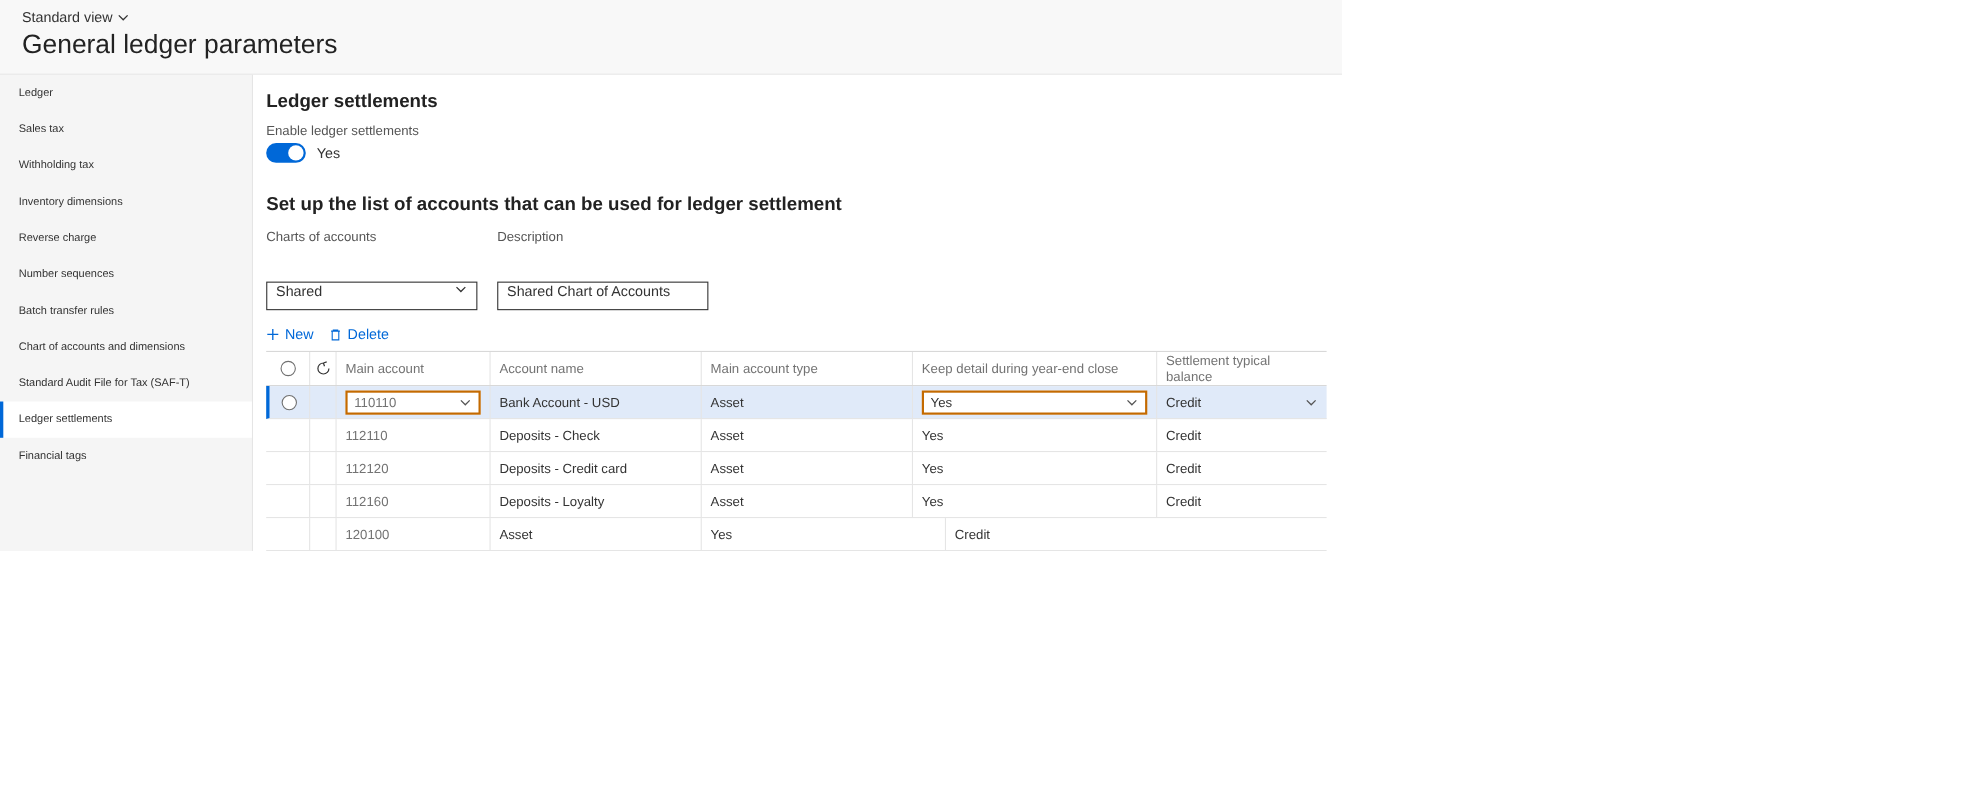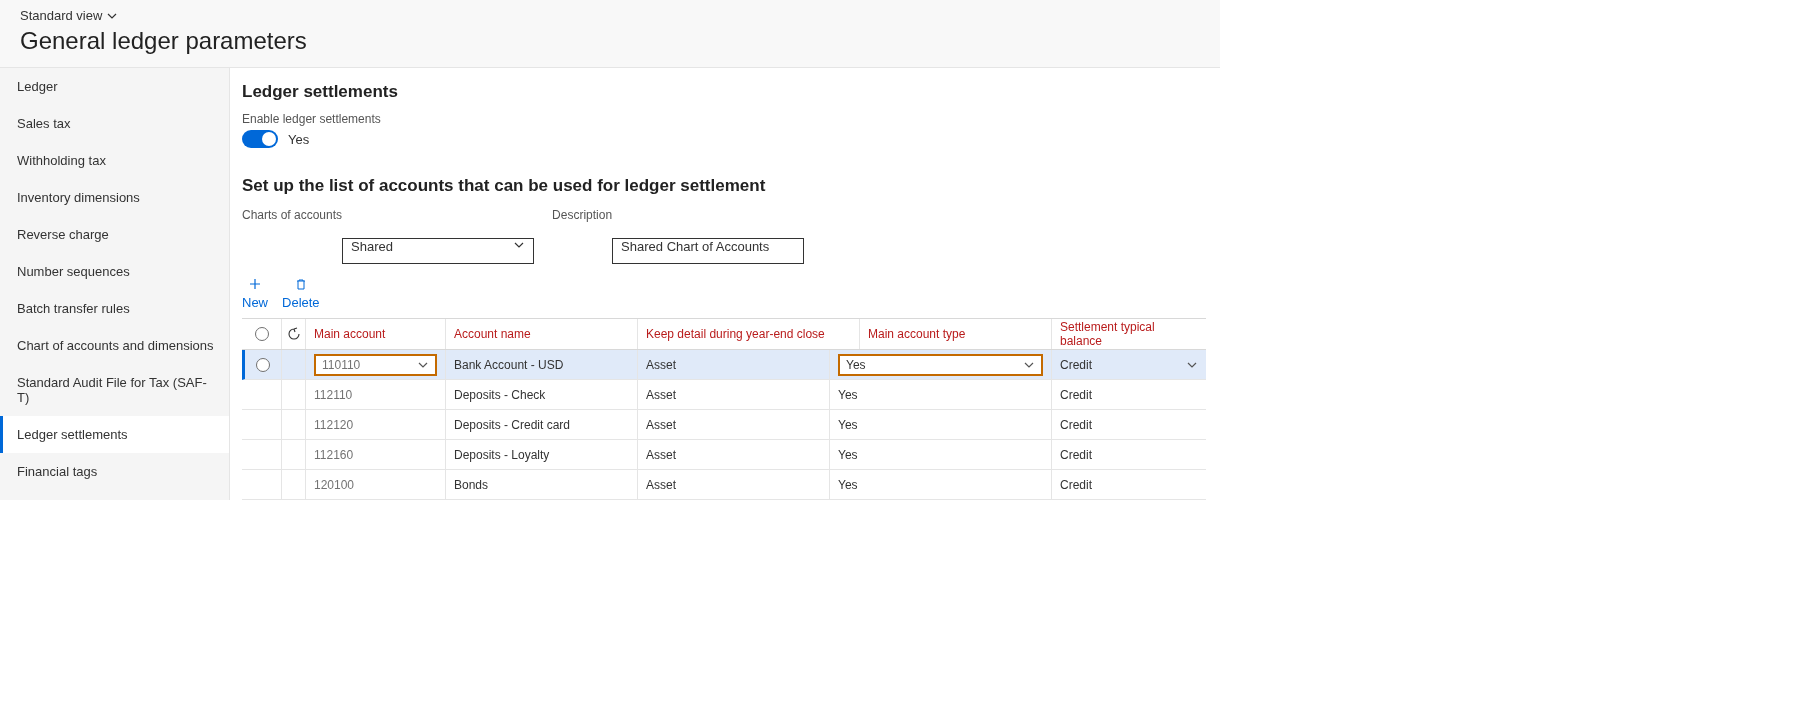--- a/index.html
+++ b/index.html
@@ -3,43 +3,43 @@
 <meta charset="utf-8">
 <style>
 * { box-sizing: border-box; margin: 0; padding: 0; font-family: "Segoe UI", Arial, sans-serif; }
 body { background: #fff; color: #333; font-size: 13px; width: 1795px; }
 .page { width: 1220px; }
 .header { background: #f8f8f8; padding: 8px 20px 12px 20px; border-bottom: 1px solid #e5e5e5; }
 .view-switch { font-size: 13px; color: #333; display: inline-flex; align-items: center; gap: 4px; cursor: pointer; }
 .page-title { font-size: 24px; font-weight: 400; margin-top: 4px; color: #222; }
 .body { display: flex; }
 .sidebar { width: 246px; background: #f5f5f5; border-right: 1px solid #e5e5e5; }
-.sidebar-item { padding: 11px 14px; font-size: 13px; color: #333; cursor: pointer; border-left: 3px solid transparent; }
+.sidebar-item { padding: 11px 14px; font-size: 10px; color: #333; cursor: pointer; border-left: 3px solid transparent; }
 .sidebar-item.active { background: #fff; border-left: 3px solid #0068d8; }
 .main { flex: 1; padding: 14px 14px 0 12px; background: #fff; }
 .section-title { font-size: 17px; font-weight: 600; color: #222; margin-bottom: 10px; }
 .field-label { font-size: 12px; color: #555; margin-bottom: 4px; }
 .toggle-row { display: flex; align-items: center; gap: 10px; margin-bottom: 28px; }
 .toggle { width: 36px; height: 18px; background: #0068d8; border-radius: 9px; position: relative; cursor: pointer; }
 .toggle .knob { position: absolute; right: 2px; top: 2px; width: 14px; height: 14px; background: #fff; border-radius: 50%; }
 .toggle-label { font-size: 13px; }
 .sub-title { font-size: 17px; font-weight: 600; color: #222; margin-bottom: 12px; }
 .form-row { display: flex; gap: 18px; margin-bottom: 14px; }
-.field { display: flex; flex-direction: row; }
+.field { display: flex; flex-direction: column; }
 .select-box, .text-box { height: 26px; border: 1px solid #333; padding: 0 8px; font-size: 13px; display: flex; justify-content: space-between; background: #fff; margin-top: 30px; }
 .select-box { width: 192px; cursor: pointer; }
 .text-box { width: 192px; }
 .chev { width: 12px; height: 12px; }
 .action-bar { display: flex; gap: 14px; margin-bottom: 8px; }
-.action-link { color: #0068d8; font-size: 13px; display: inline-flex; align-items: center; gap: 5px; cursor: pointer; flex-direction: column; }
+.action-link { color: #0068d8; font-size: 13px; display: inline-flex; align-items: center; gap: 5px; cursor: pointer; }
 .grid { border-top: 1px solid #d8d8d8; }
 .grid-header, .grid-row { display: flex; align-items: stretch; }
 .grid-header { background: #fff; border-bottom: 1px solid #d8d8d8; }
 .gh-cell, .gr-cell { border-right: 1px solid #e5e5e5; font-size: 12px; display: flex; align-items: center; }
-.gh-cell { font-weight: 400; color: #b91c1c; height: 30px; padding: 0 8px; }
+.gh-cell { font-weight: 400; color: #737373; height: 30px; padding: 0 8px; }
 .gr-cell { height: 29px; padding: 0 8px; }
 .col-sel { width: 40px; justify-content: center; }
 .col-ref { width: 24px; justify-content: center; padding: 0; }
 .col-main { width: 140px; }
 .col-name { width: 192px; }
 .col-type { width: 192px; }
 .col-keep { width: 222px; }
 .col-bal { width: 154px; border-right: none; }
 .grid-row { border-bottom: 1px solid #e5e5e5; }
 .grid-row.selected { background: #e0eaf9; border-left: 3px solid #0068d8; }
@@ -130,22 +130,22 @@
           <div class="gh-cell col-sel">
               <div class="radio"></div>
             </div>
           <div class="gh-cell col-ref">
             <svg class="refresh-icon" viewBox="0 0 14 14">
                 <path d="M12 7 A5 5 0 1 1 7 2 M7 2 L10 1 M7 2 L8 5" fill="none" stroke="#333" stroke-width="1.1"></path>
               </svg>
           </div>
           <div class="gh-cell col-main">Main account</div>
           <div class="gh-cell col-name">Account name</div>
+          <div class="gh-cell col-type">Main account type</div>
           <div class="gh-cell col-keep">Keep detail during year-end close</div>
-          <div class="gh-cell col-type">Main account type</div>
           <div class="gh-cell col-bal">Settlement typical balance</div>
         </div>
 
         <div class="grid-row selected">
           <div class="gr-cell col-sel">
               <div class="radio"></div>
             </div>
           <div class="gr-cell col-ref"></div>
           <div class="gr-cell col-main">
             <div class="cell-dropdown blue-text">
@@ -208,21 +208,20 @@
           <div class="gr-cell col-keep">Yes</div>
           <div class="gr-cell col-bal">Credit</div>
         </div>
 
         <div class="grid-row">
           <div class="gr-cell col-sel"></div>
             <div class="gr-cell col-ref"></div>
           <div class="gr-cell col-main">
               <span class="link-txt">120100</span>
             </div>
-          <div class="gr-cell col-name">Bonds</div>
           <div class="gr-cell col-type">Asset</div>
           <div class="gr-cell col-keep">Yes</div>
           <div class="gr-cell col-bal">Credit</div>
         </div>
       </div>
     </main>
   </div>
 </div>
 
 </body></html>

